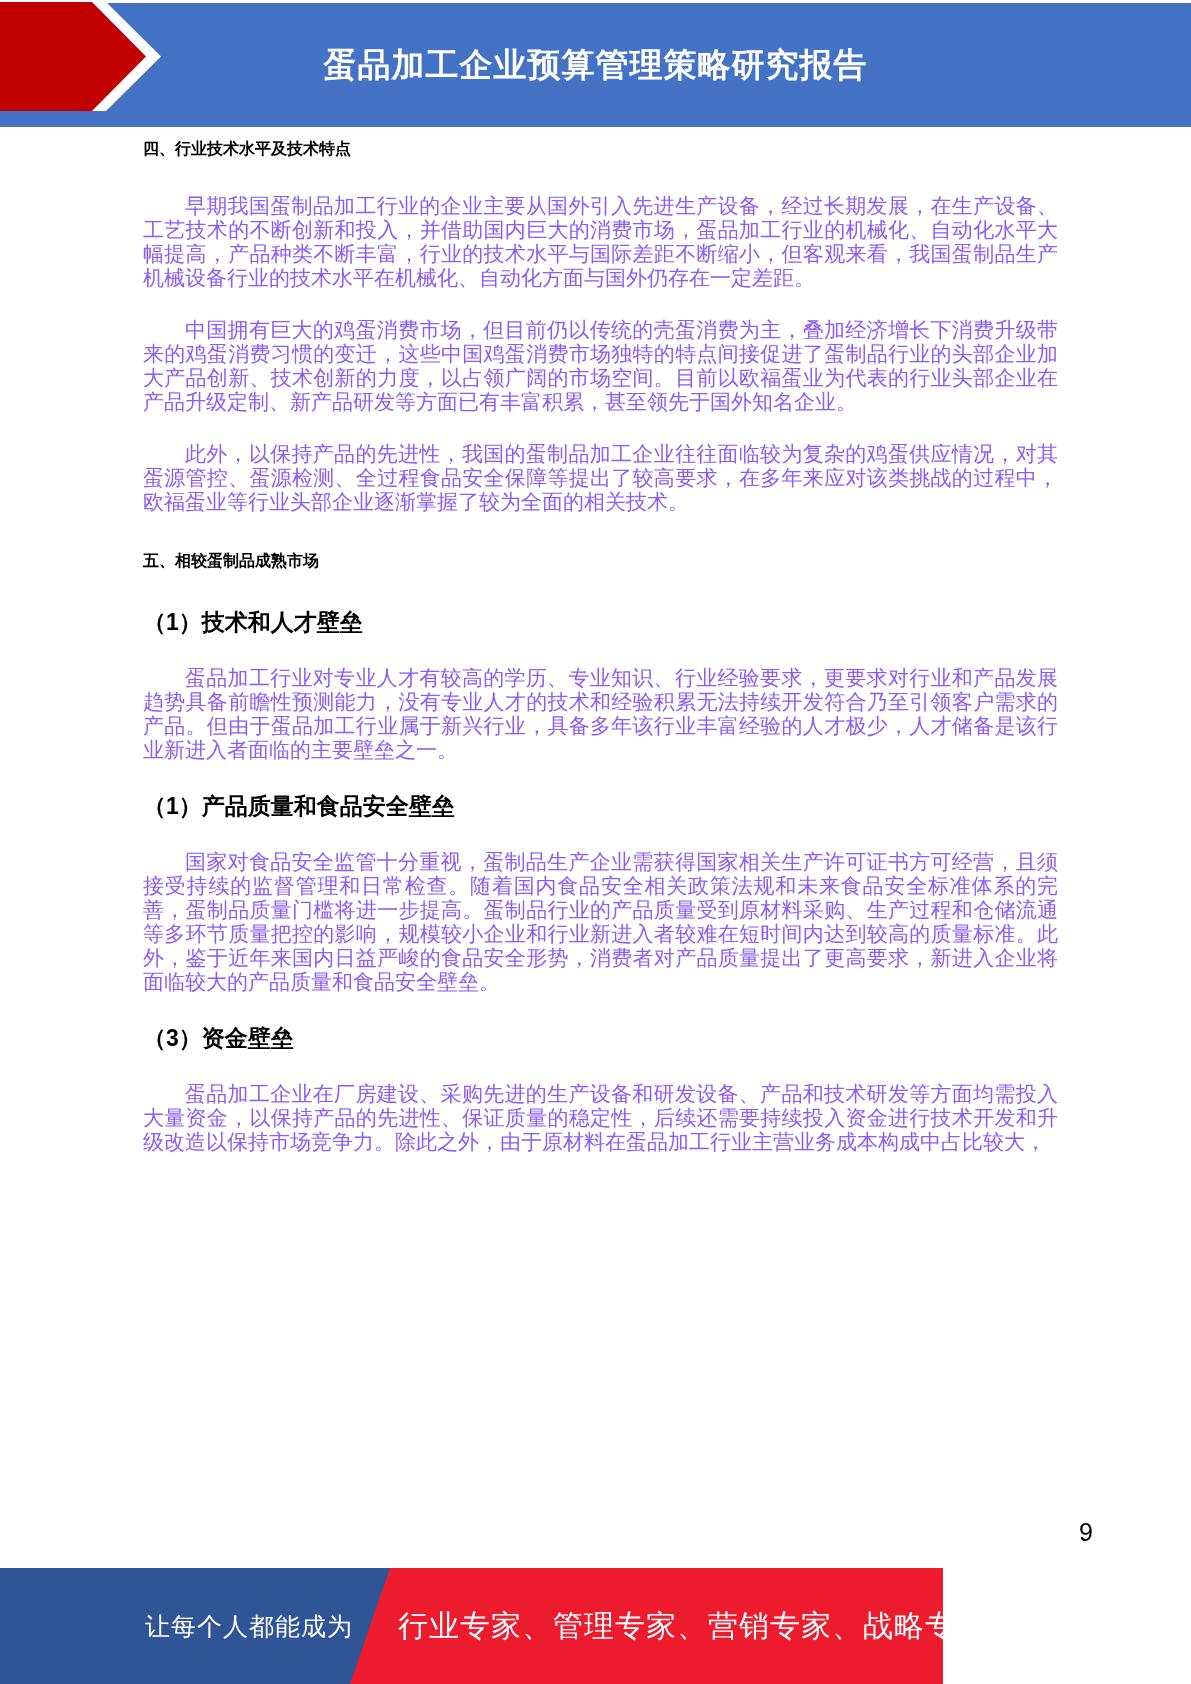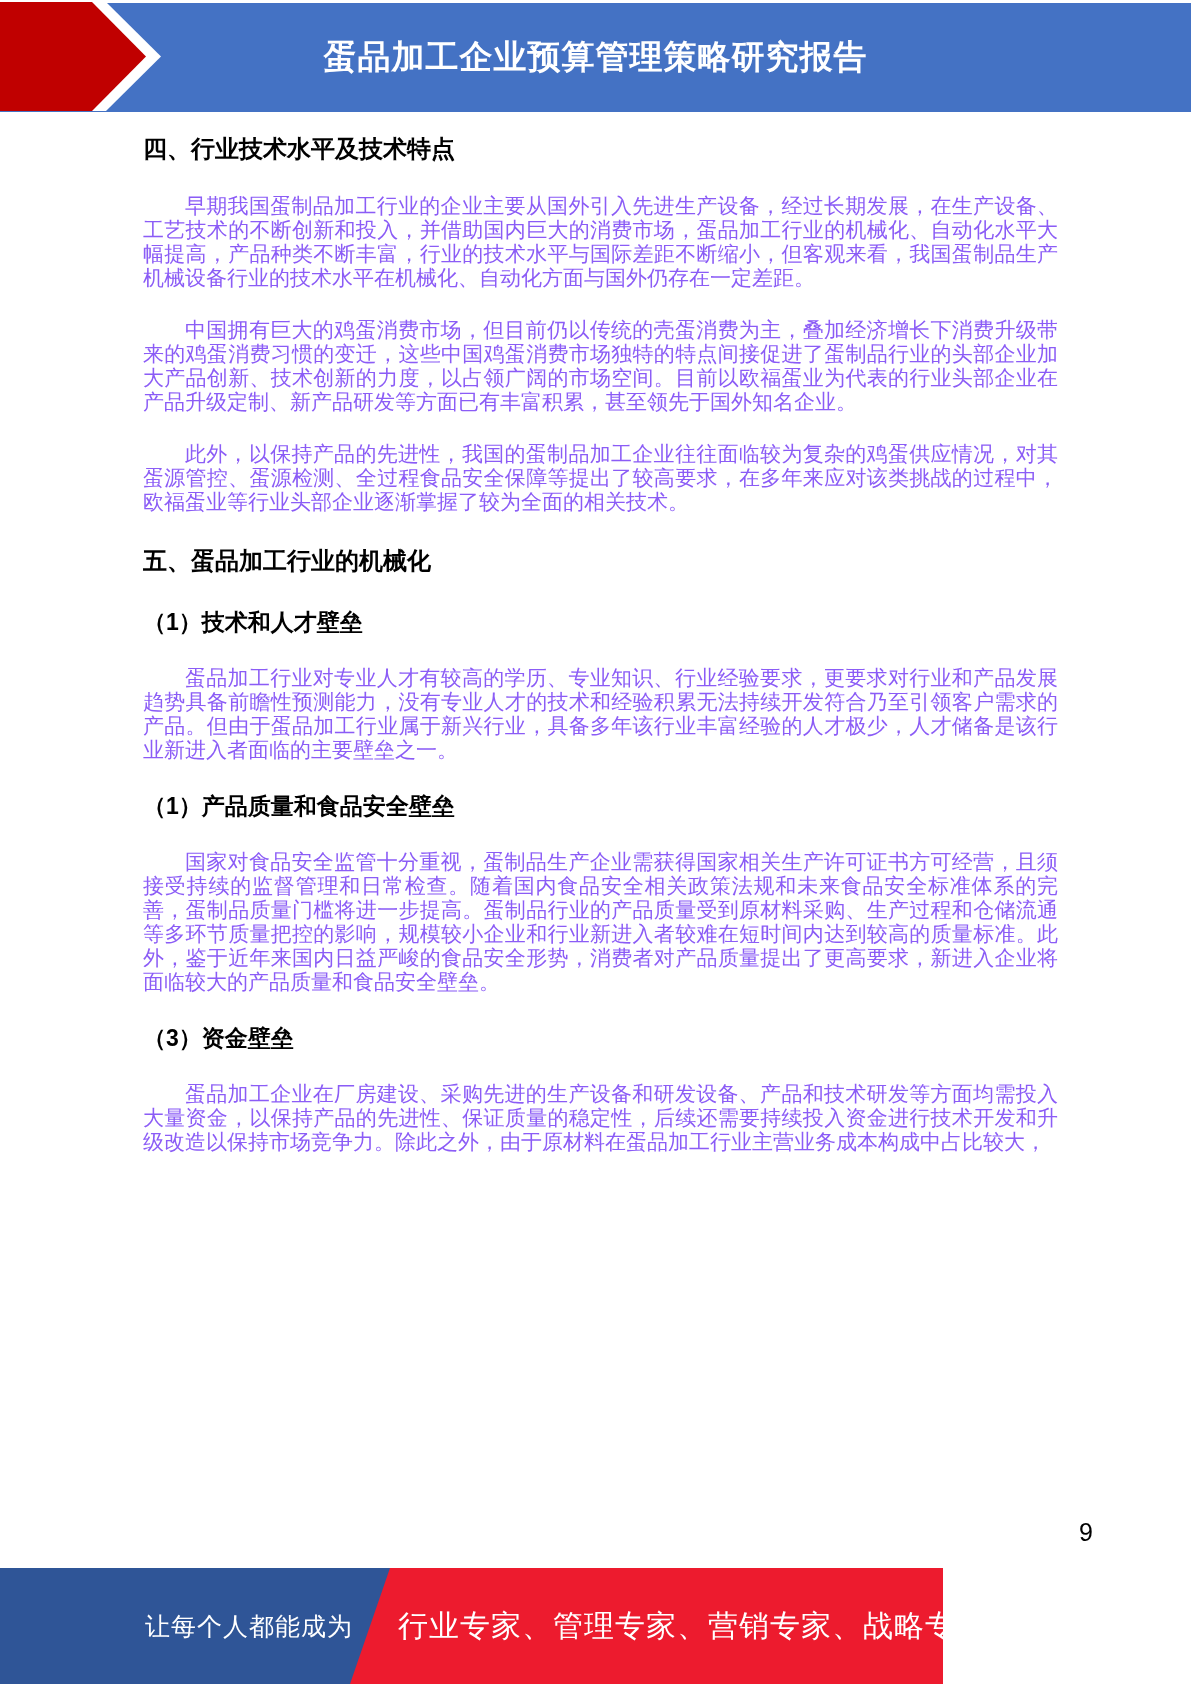--- a/index.html
+++ b/index.html
@@ -12,21 +12,21 @@
     font-family: "Liberation Sans", "DejaVu Sans", sans-serif;
     color: #111111;
   }
 
   
   .banner {
     position: absolute;
     top: 3px;
     left: 0;
     width: 100%;
-    height: 109px;
+    height: 124px;
     background: #4472C4;
   }
   .banner-title {
     position: absolute;
     left: 0; right: 0; top: 0; bottom: 0;
     display: flex;
     align-items: center;
     justify-content: center;
     color: #ffffff;
     font-size: 33px;
@@ -43,21 +43,21 @@
   }
 
   
   .content {
     position: absolute;
     top: 110px;
     left: 143px;
     width: 915px;
   }
   .content h1 {
-    font-size: 24px;
+    font-size: 16px;
     font-weight: bold;
     line-height: 34px;
     margin: 30px 0 0 0;
     color: #000000;
   }
   .content h2 {
     font-size: 23px;
     font-weight: bold;
     line-height: 32px;
     margin: 28px 0 0 0;
@@ -135,21 +135,21 @@
       <polygon points="0,0 92,0 146,54.5 92,109 0,109" fill="#C00000"></polygon>
     </svg>
     <div class="banner-title">蛋品加工企业预算管理策略研究报告</div>
   </header>
 
   <main class="content">
     <h1>四、行业技术水平及技术特点</h1>
     <p>早期我国蛋制品加工行业的企业主要从国外引入先进生产设备，经过长期发展，在生产设备、工艺技术的不断创新和投入，并借助国内巨大的消费市场，蛋品加工行业的机械化、自动化水平大幅提高，产品种类不断丰富，行业的技术水平与国际差距不断缩小，但客观来看，我国蛋制品生产机械设备行业的技术水平在机械化、自动化方面与国外仍存在一定差距。</p>
     <p>中国拥有巨大的鸡蛋消费市场，但目前仍以传统的壳蛋消费为主，叠加经济增长下消费升级带来的鸡蛋消费习惯的变迁，这些中国鸡蛋消费市场独特的特点间接促进了蛋制品行业的头部企业加大产品创新、技术创新的力度，以占领广阔的市场空间。目前以欧福蛋业为代表的行业头部企业在产品升级定制、新产品研发等方面已有丰富积累，甚至领先于国外知名企业。</p>
     <p>此外，以保持产品的先进性，我国的蛋制品加工企业往往面临较为复杂的鸡蛋供应情况，对其蛋源管控、蛋源检测、全过程食品安全保障等提出了较高要求，在多年来应对该类挑战的过程中，欧福蛋业等行业头部企业逐渐掌握了较为全面的相关技术。</p>
-    <h1>五、蛋品加工行业的机械化</h1>
+    <h1>五、相较蛋制品成熟市场</h1>
     <h2>（1）技术和人才壁垒</h2>
     <p>蛋品加工行业对专业人才有较高的学历、专业知识、行业经验要求，更要求对行业和产品发展趋势具备前瞻性预测能力，没有专业人才的技术和经验积累无法持续开发符合乃至引领客户需求的产品。但由于蛋品加工行业属于新兴行业，具备多年该行业丰富经验的人才极少，人才储备是该行业新进入者面临的主要壁垒之一。</p>
     <h2>（1）产品质量和食品安全壁垒</h2>
     <p>国家对食品安全监管十分重视，蛋制品生产企业需获得国家相关生产许可证书方可经营，且须接受持续的监督管理和日常检查。随着国内食品安全相关政策法规和未来食品安全标准体系的完善，蛋制品质量门槛将进一步提高。蛋制品行业的产品质量受到原材料采购、生产过程和仓储流通等多环节质量把控的影响，规模较小企业和行业新进入者较难在短时间内达到较高的质量标准。此外，鉴于近年来国内日益严峻的食品安全形势，消费者对产品质量提出了更高要求，新进入企业将面临较大的产品质量和食品安全壁垒。</p>
     <h2>（3）资金壁垒</h2>
     <p>蛋品加工企业在厂房建设、采购先进的生产设备和研发设备、产品和技术研发等方面均需投入大量资金，以保持产品的先进性、保证质量的稳定性，后续还需要持续投入资金进行技术开发和升级改造以保持市场竞争力。除此之外，由于原材料在蛋品加工行业主营业务成本构成中占比较大，</p>
   </main>
 
   <div class="page-number">9</div>
 

